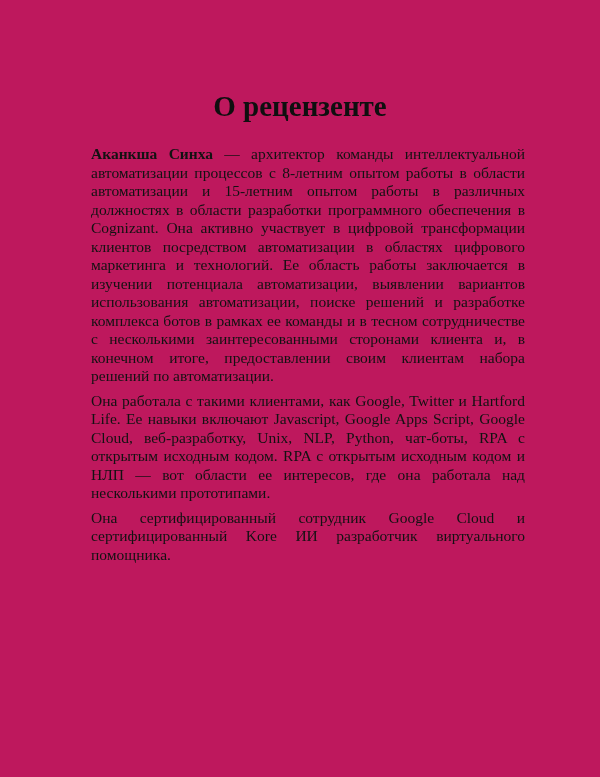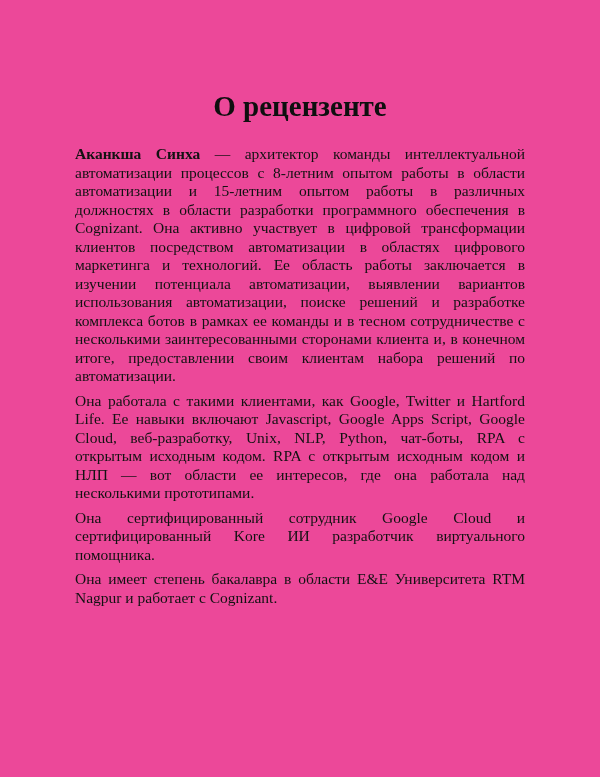--- a/index.html
+++ b/index.html
@@ -4,37 +4,37 @@
 <style>
   html, body {
     margin: 0;
     padding: 0;
     background: #ffffff;
   }
   .page {
     position: relative;
     width: 600px;
     height: 777px;
-    background: #ec4899;
+    background: #be185d;
     box-sizing: border-box;
     padding: 90px 75px 0 75px;
     font-family: "Liberation Serif", "DejaVu Serif", serif;
     color: #121212;
     overflow: hidden;
   }
   .title {
     margin: 0 0 22px 0;
     font-size: 29px;
     line-height: 33px;
     font-weight: 700;
     text-align: center;
     color: #0f0f0f;
   }
   .para {
-    margin: 0 0 6px 0;
+    margin: 0 0 6px 16px;
     font-size: 15.5px;
     line-height: 18.5px;
     text-align: justify;
     text-justify: inter-word;
     color: #121212;
   }
   .para .lead {
     font-weight: 700;
   }
 </style>
@@ -44,14 +44,13 @@
 <div class="page">
   <h1 class="title">О рецензенте</h1>
 
   <p class="para"><strong class="lead">Аканкша Синха</strong><span> — архитектор команды интеллектуальной автоматизации процессов с 8-летним опытом работы в области автоматизации и 15-летним опытом работы в различных должностях в области разработки программного обеспечения в Cognizant. Она активно участвует в цифровой трансформации клиентов посредством автоматизации в областях цифрового маркетинга и технологий. Ее область работы заключается в изучении потенциала автоматизации, выявлении вариантов использования автоматизации, поиске решений и разработке комплекса ботов в рамках ее команды и в тесном сотрудничестве с несколькими заинтересованными сторонами клиента и, в конечном итоге, предоставлении своим клиентам набора решений по автоматизации.</span></p>
 
   <p class="para">Она работала с такими клиентами, как Google, Twitter и Hartford Life. Ее навыки включают Javascript, Google Apps Script, Google Cloud, веб-разработку, Unix, NLP, Python, чат-боты, RPA с открытым исходным кодом. RPA с открытым исходным кодом и НЛП — вот области ее интересов, где она работала над несколькими прототипами.</p>
 
 
   <p class="para">Она сертифицированный сотрудник Google Cloud и сертифицированный Kore ИИ разработчик виртуального помощника.</p>
 
-  <p class="para">Она имеет степень бакалавра в области E&amp;E Университета RTM Nagpur и работает с Cognizant.</p>
 </div>
 
 </body></html>

